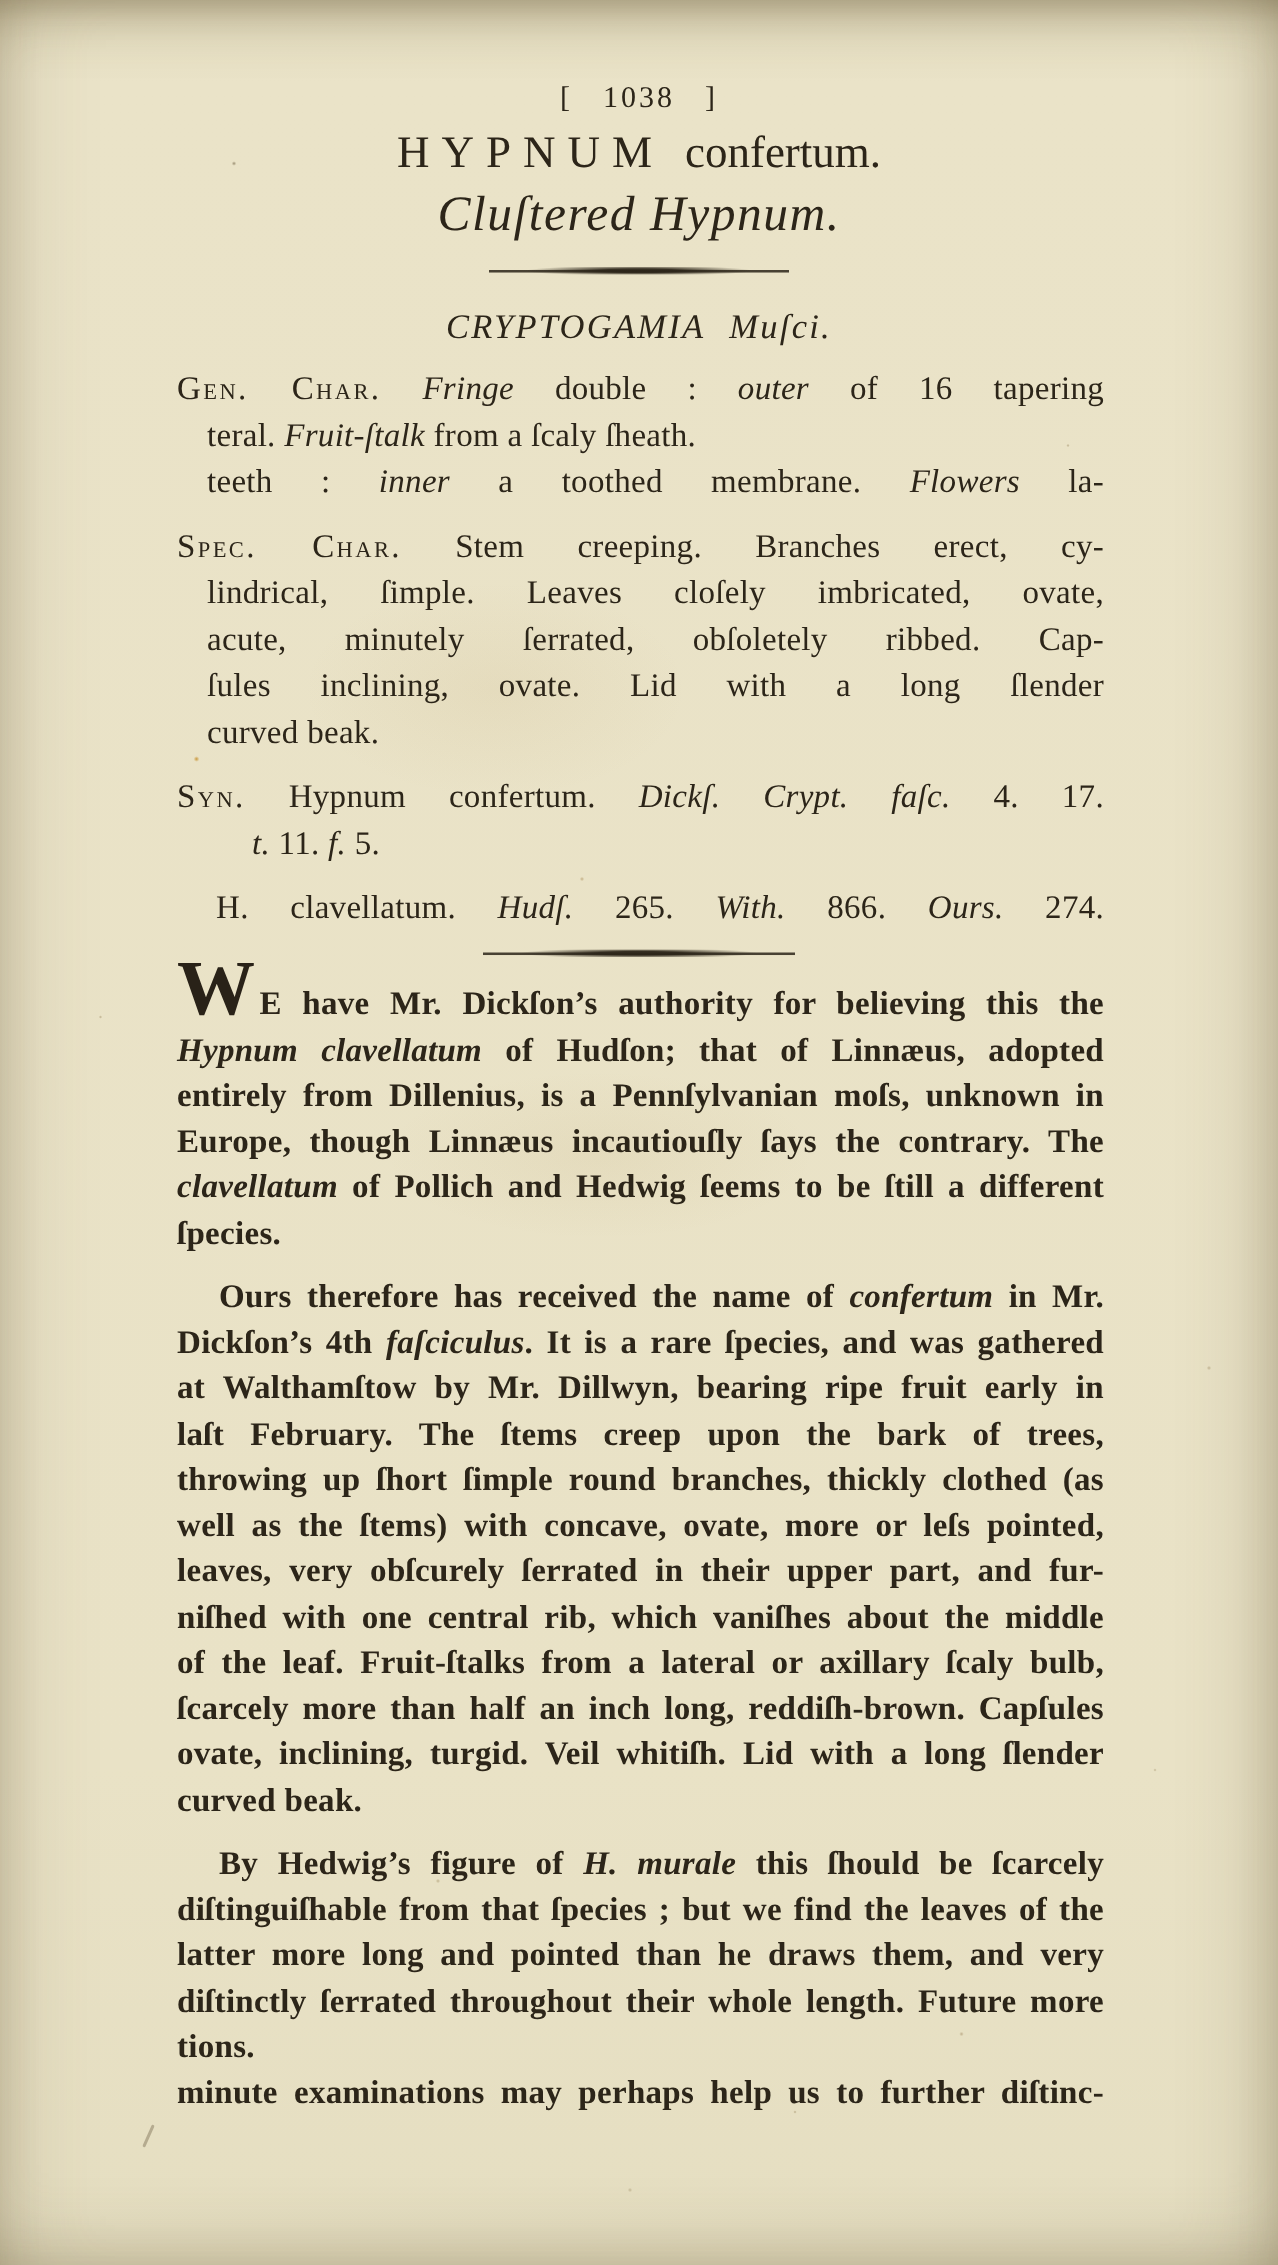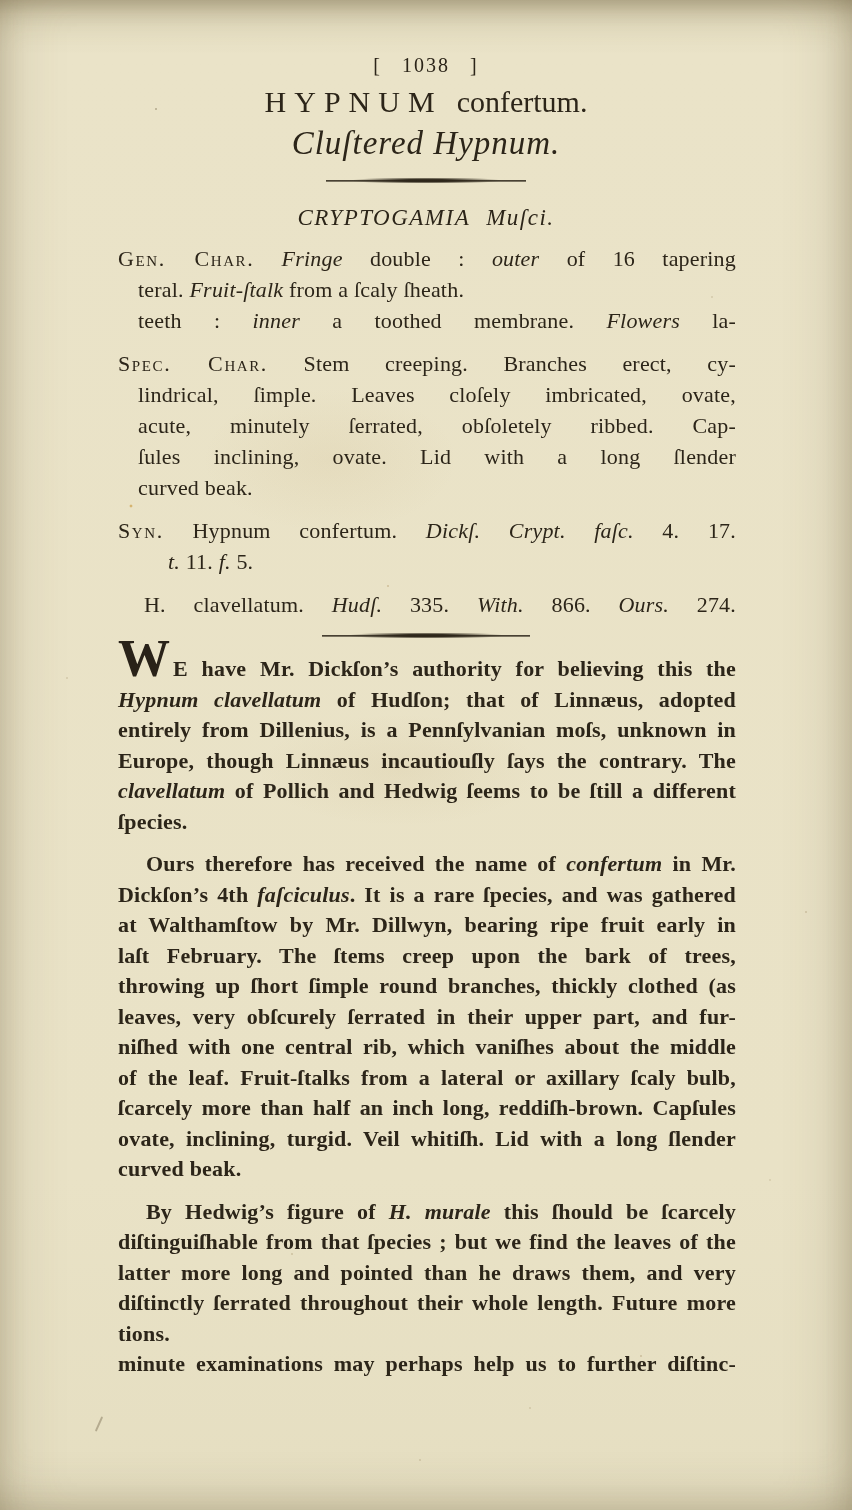--- a/index.html
+++ b/index.html
@@ -105,41 +105,42 @@
         <div class="tl hang"><span class="seg-r">lindrical, ſimple. Leaves cloſely imbricated, ovate,</span></div>
         <div class="tl hang"><span class="seg-r">acute, minutely ſerrated, obſoletely ribbed. Cap-</span></div>
         <div class="tl hang"><span class="seg-r">ſules inclining, ovate. Lid with a long ſlender</span></div>
         <div class="tl hang noj"><span class="seg-r">curved beak.</span></div>
       </div>
       <div class="tblock">
         <div class="tl"><span class="seg-sc">Syn.</span><span class="seg-r">  Hypnum confertum. </span><span class="seg-i">Dickſ. Crypt. faſc.</span><span class="seg-r"> 4. 17.</span></div>
         <div class="tl sub noj"><span class="seg-i">t.</span><span class="seg-r"> 11. </span><span class="seg-i">f.</span><span class="seg-r"> 5.</span></div>
       </div>
       <div class="tblock">
-        <div class="tl clav"><span class="seg-r">H. clavellatum. </span><span class="seg-i">Hudſ.</span><span class="seg-r"> 335. </span><span class="seg-i">With.</span><span class="seg-r"> 866. </span><span class="seg-i">Ours.</span><span class="seg-r"> 274.</span></div>
+        <div class="tl clav"><span class="seg-r">H. clavellatum. </span><span class="seg-i">Hudſ.</span><span class="seg-r"> 265. </span><span class="seg-i">With.</span><span class="seg-r"> 866. </span><span class="seg-i">Ours.</span><span class="seg-r"> 274.</span></div>
       </div>
     </div>
 
   <div class="rule rule-2"></div>
 
   <div class="text-col paras">
       <div class="tblock">
         <div class="tl"><span class="dropcap">W</span><span class="seg-r">E have Mr. Dickſon’s authority for believing this the</span></div>
         <div class="tl"><span class="seg-i">Hypnum clavellatum</span><span class="seg-r"> of Hudſon; that of Linnæus, adopted</span></div>
         <div class="tl"><span class="seg-r">entirely from Dillenius, is a Pennſylvanian moſs, unknown in</span></div>
         <div class="tl"><span class="seg-r">Europe, though Linnæus incautiouſly ſays the contrary. The</span></div>
         <div class="tl"><span class="seg-i">clavellatum</span><span class="seg-r"> of Pollich and Hedwig ſeems to be ſtill a different</span></div>
         <div class="tl noj"><span class="seg-r">ſpecies.</span></div>
       </div>
       <div class="tblock">
         <div class="tl pind"><span class="seg-r">Ours therefore has received the name of </span><span class="seg-i">confertum</span><span class="seg-r"> in Mr.</span></div>
         <div class="tl"><span class="seg-r">Dickſon’s 4th </span><span class="seg-i">faſciculus</span><span class="seg-r">. It is a rare ſpecies, and was gathered</span></div>
         <div class="tl"><span class="seg-r">at Walthamſtow by Mr. Dillwyn, bearing ripe fruit early in</span></div>
         <div class="tl"><span class="seg-r">laſt February. The ſtems creep upon the bark of trees,</span></div>
         <div class="tl"><span class="seg-r">throwing up ſhort ſimple round branches, thickly clothed (as</span></div>
+        <div class="tl"><span class="seg-r">well as the ſtems) with concave, ovate, more or leſs pointed,</span></div>
         <div class="tl"><span class="seg-r">leaves, very obſcurely ſerrated in their upper part, and fur-</span></div>
         <div class="tl"><span class="seg-r">niſhed with one central rib, which vaniſhes about the middle</span></div>
         <div class="tl"><span class="seg-r">of the leaf. Fruit-ſtalks from a lateral or axillary ſcaly bulb,</span></div>
         <div class="tl"><span class="seg-r">ſcarcely more than half an inch long, reddiſh-brown. Capſules</span></div>
         <div class="tl"><span class="seg-r">ovate, inclining, turgid. Veil whitiſh. Lid with a long ſlender</span></div>
         <div class="tl noj"><span class="seg-r">curved beak.</span></div>
       </div>
       <div class="tblock">
         <div class="tl pind"><span class="seg-r">By Hedwig’s figure of </span><span class="seg-i">H. murale</span><span class="seg-r"> this ſhould be ſcarcely</span></div>
         <div class="tl"><span class="seg-r">diſtinguiſhable from that ſpecies ; but we find the leaves of the</span></div>

